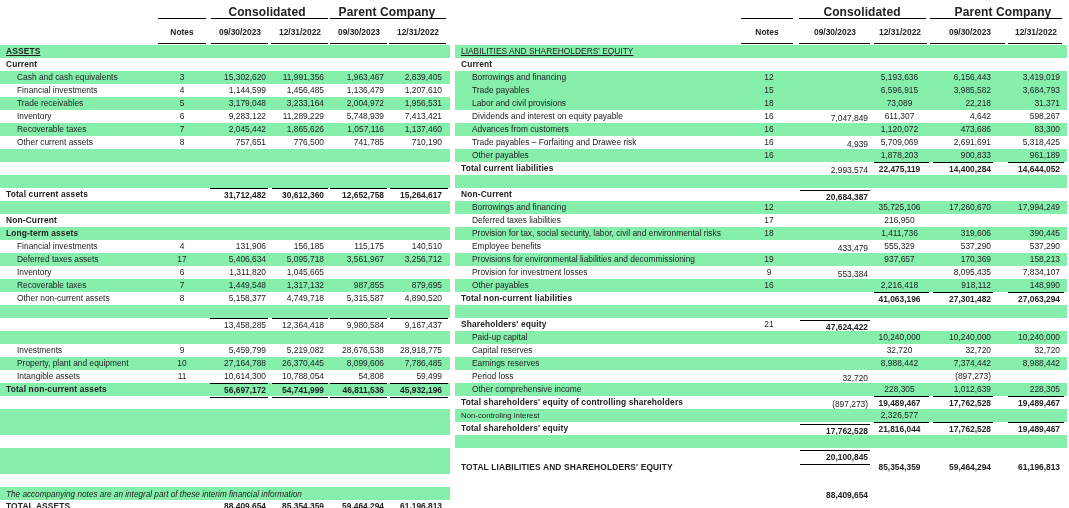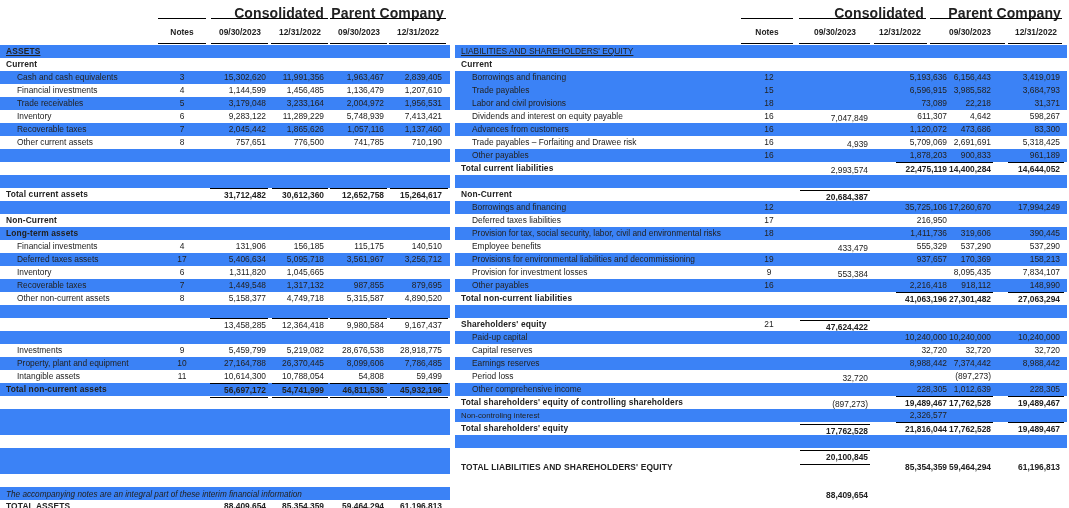--- a/index.html
+++ b/index.html
@@ -3,28 +3,28 @@
 <meta charset="utf-8">
 <style>
   html, body { margin:0; padding:0; background:#ffffff; }
   body { width:1069px; height:508px; position:relative; overflow:hidden;
          font-family:"Liberation Sans", sans-serif; font-size:8.4px; color:#222; }
   .sheet { position:absolute; top:0; }
   #left { left:0; width:450px; }
   #right { left:455px; width:612px; }
 
   .hdr { position:relative; height:45px; }
-  .grp { position:absolute; top:5px; font-weight:bold; font-size:14px; text-align:right; letter-spacing:0.1px; }
+  .grp { position:absolute; top:5px; font-weight:bold; font-size:12px; text-align:center; letter-spacing:0.1px; }
   .grp-line { position:absolute; top:18px; height:1px; background:#000; }
   .colhead { position:absolute; top:27px; font-weight:bold; font-size:8.4px; text-align:center; }
   .colhead-line { position:absolute; top:43px; height:1.4px; background:#000; }
 
   .rows { position:relative; }
   .row { position:relative; height:13px; line-height:13px; white-space:nowrap; }
-  .row.shade { background:#3b82f6; }
+  .row.shade { background:#86efac; }
   .cell { position:absolute; top:0; height:13px; }
   .label { left:6px; }
   .label.ind { left:17px; }
   .label.b { font-weight:bold; letter-spacing:0.15px; }
   .label.u { text-decoration:underline; }
   .label.sm { font-size:7.8px; }
   .num { text-align:right; }
   .note { text-align:center; }
   .num.b { font-weight:bold; }
   .num.tl { border-top:1px solid #000; }
@@ -34,21 +34,21 @@
   
   #left .c-note { left:158px; width:48px; }
   #left .c1 { left:210px; width:56px; padding-right:2px; }
   #left .c2 { left:272px; width:52px; padding-right:4px; }
   #left .c3 { left:330px; width:54px; padding-right:3px; }
   #left .c4 { left:390px; width:52px; padding-right:6px; }
 
   
   #right .c-note { left:290px; width:48px; }
   #right .c1 { left:345px; width:68px; padding-right:2px;margin-top:28px; }
-  #right .c2 { left:441px; width:51px; padding-right:4px; }
+  #right .c2 { left:419px; width:51px; padding-right:4px;text-align:center; }
   #right .c3 { left:478px; width:58px; padding-right:2px; }
   #right .c4 { left:553px; width:52px; padding-right:4px; }
 </style>
 </head>
 <body>
 
 <div class="sheet" id="left">
   <div class="hdr">
     <div class="grp" style="left:210px;width:114px;">Consolidated</div>
     <div class="grp" style="left:330px;width:114px;">Parent Company</div>

